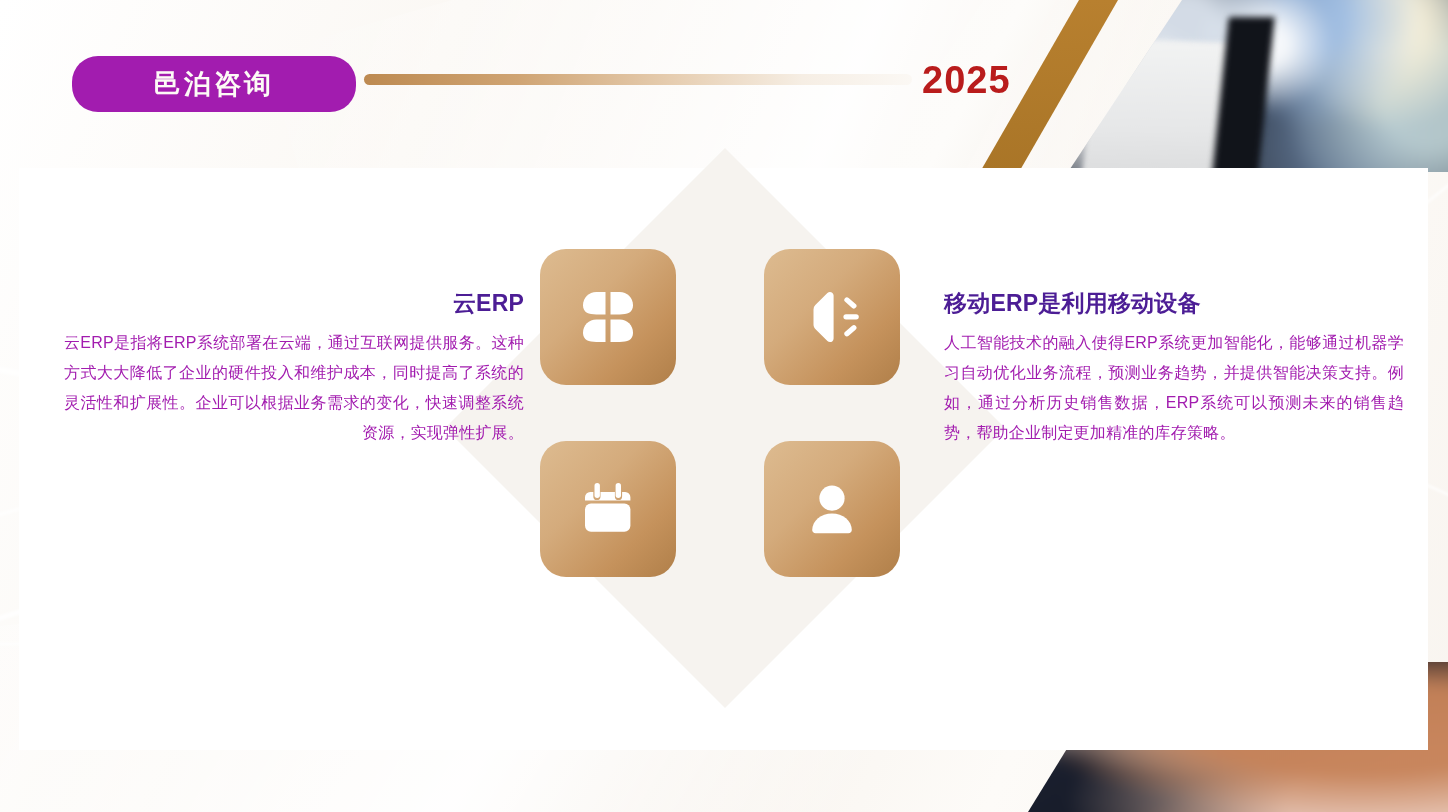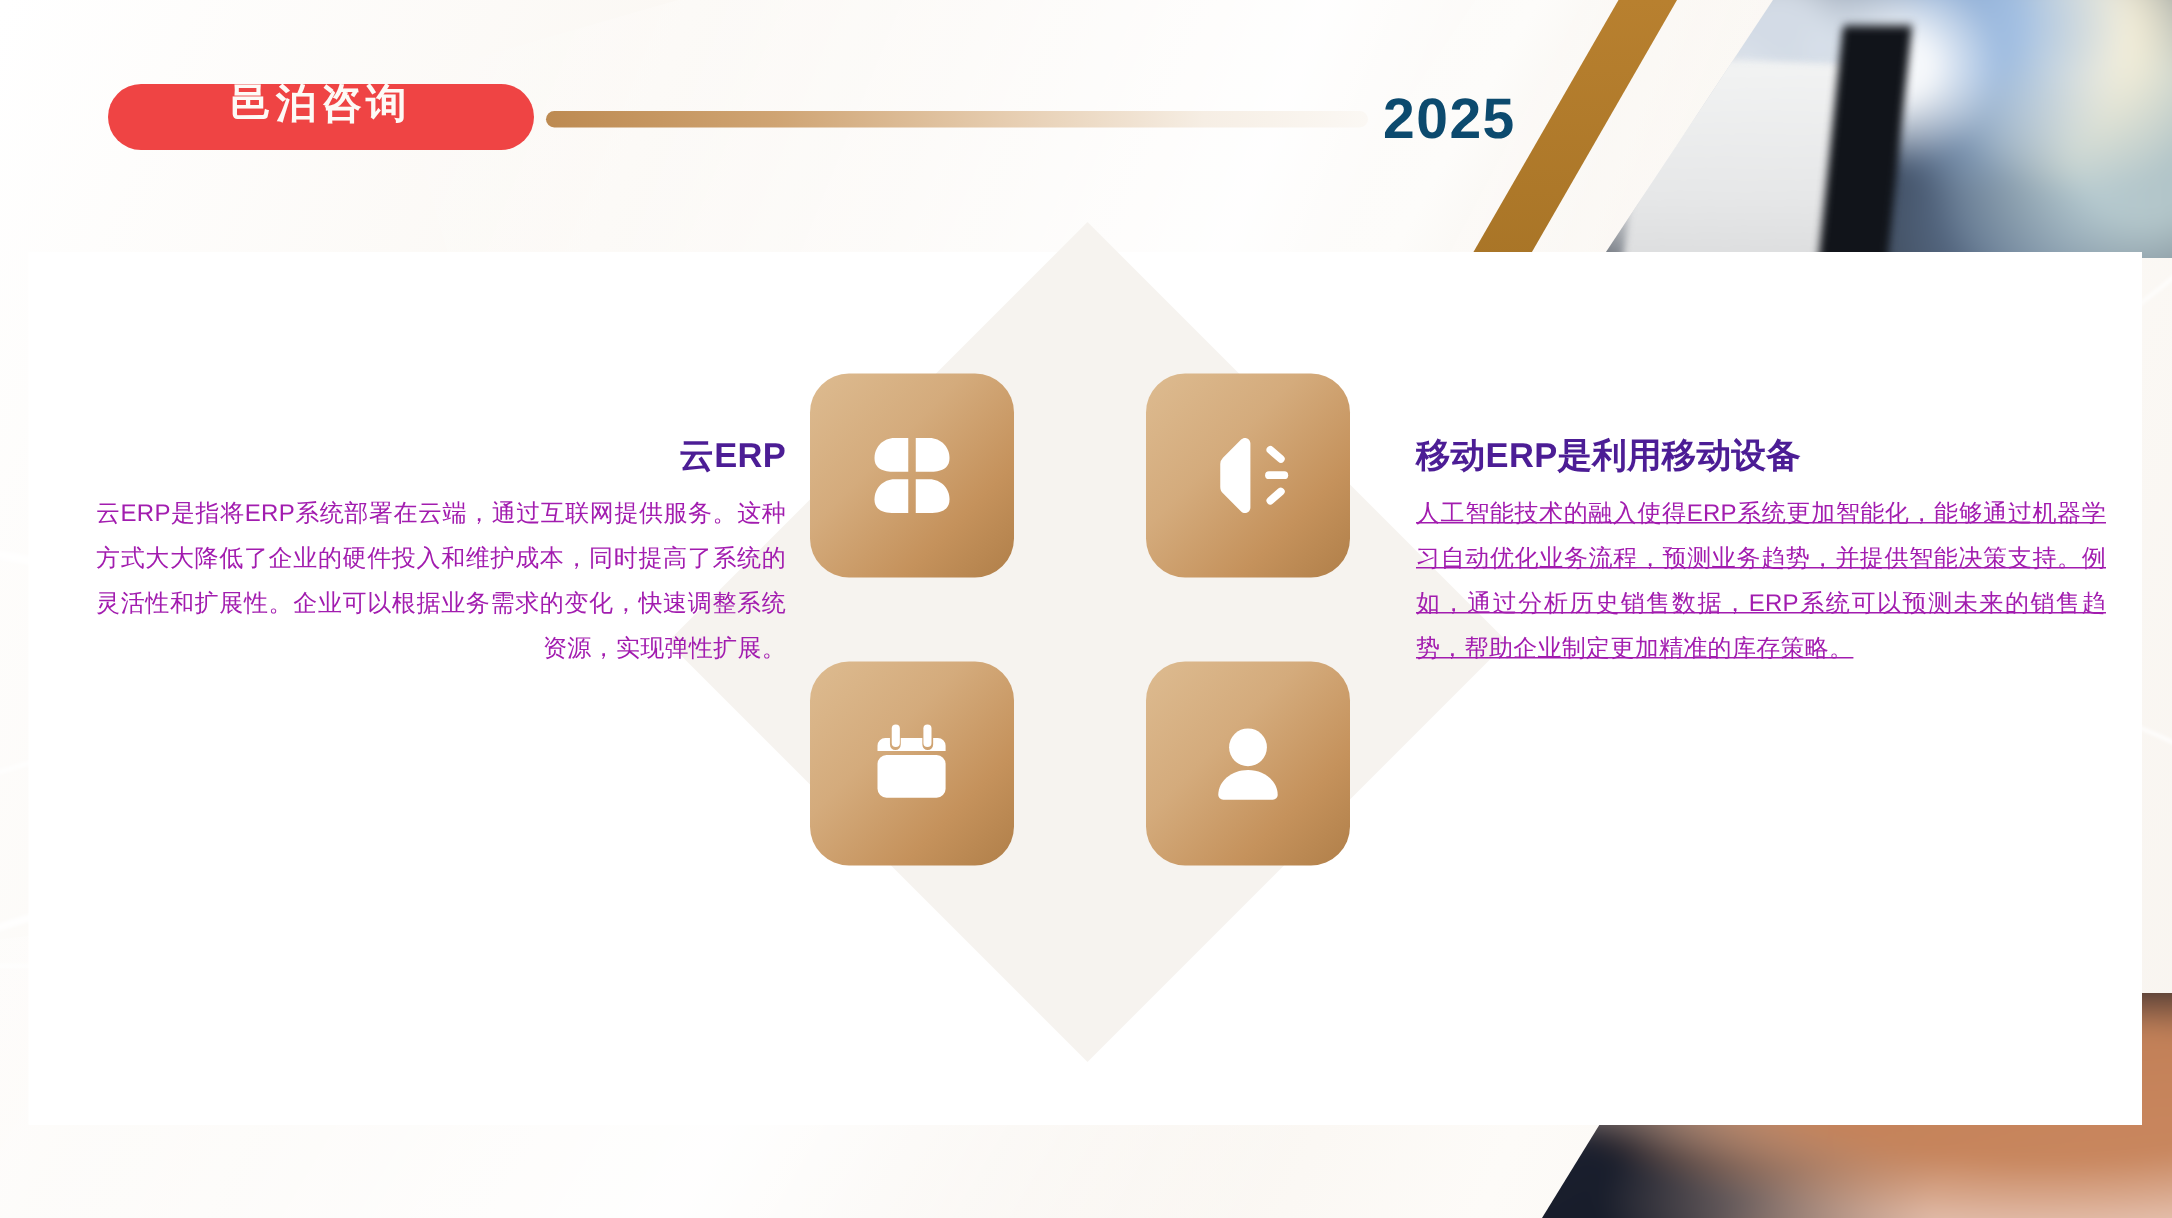--- a/index.html
+++ b/index.html
@@ -124,25 +124,25 @@
 
   
   .header {
     position: absolute;
     left: 0; top: 0;
     width: 1448px; height: 168px;
   }
   .brand-badge {
     position: absolute;
     left: 72px; top: 56px;
-    width: 284px; height: 44px;
-    background: #ef4444;
+    width: 284px; height: 56px;
+    background: #a21caf;
     border-radius: 26px;
     display: flex;
-    align-items: flex-start;
+    align-items: center;
     justify-content: center;
   }
   .brand-badge .label {
     color: #fdfaf6;
     font-size: 27px;
     font-weight: bold;
     letter-spacing: 3px;
     line-height: 1;
   }
   .connector {
@@ -150,21 +150,21 @@
     left: 364px; top: 74px;
     width: 548px; height: 11px;
     border-radius: 6px;
     background: linear-gradient(90deg, #bd8a51 0%, #cfa473 28%, #e6cdb0 56%, #f6eee4 80%, #fbf8f4 100%);
   }
   .year {
     position: absolute;
     left: 922px; top: 58px;
     font-size: 38px;
     font-weight: bold;
-    color: #0c4a6e;
+    color: #b91c1c;
     letter-spacing: 1px;
     line-height: 44px;
   }
 
   
   .card {
     position: absolute;
     left: 19px; top: 168px;
     width: 1409px; height: 582px;
     background: #ffffff;
@@ -223,21 +223,21 @@
   }
   .col p {
     font-size: 16px;
     line-height: 30px;
     color: #a21caf;
     letter-spacing: 0.2px;
     text-align: justify;
     text-justify: inter-ideograph;
   }
   .col.left p { text-align: justify; text-align-last: right; }
-  .col.right p { text-align: justify; text-align-last: left; text-decoration: underline; }
+  .col.right p { text-align: justify; text-align-last: left; }
 </style>
 </head>
 <body>
 
 <div class="slide">
 
   <div class="bg-base"></div>
   <div class="swirl s1"></div>
   <div class="swirl s2"></div>
   <div class="swirl s3"></div>

